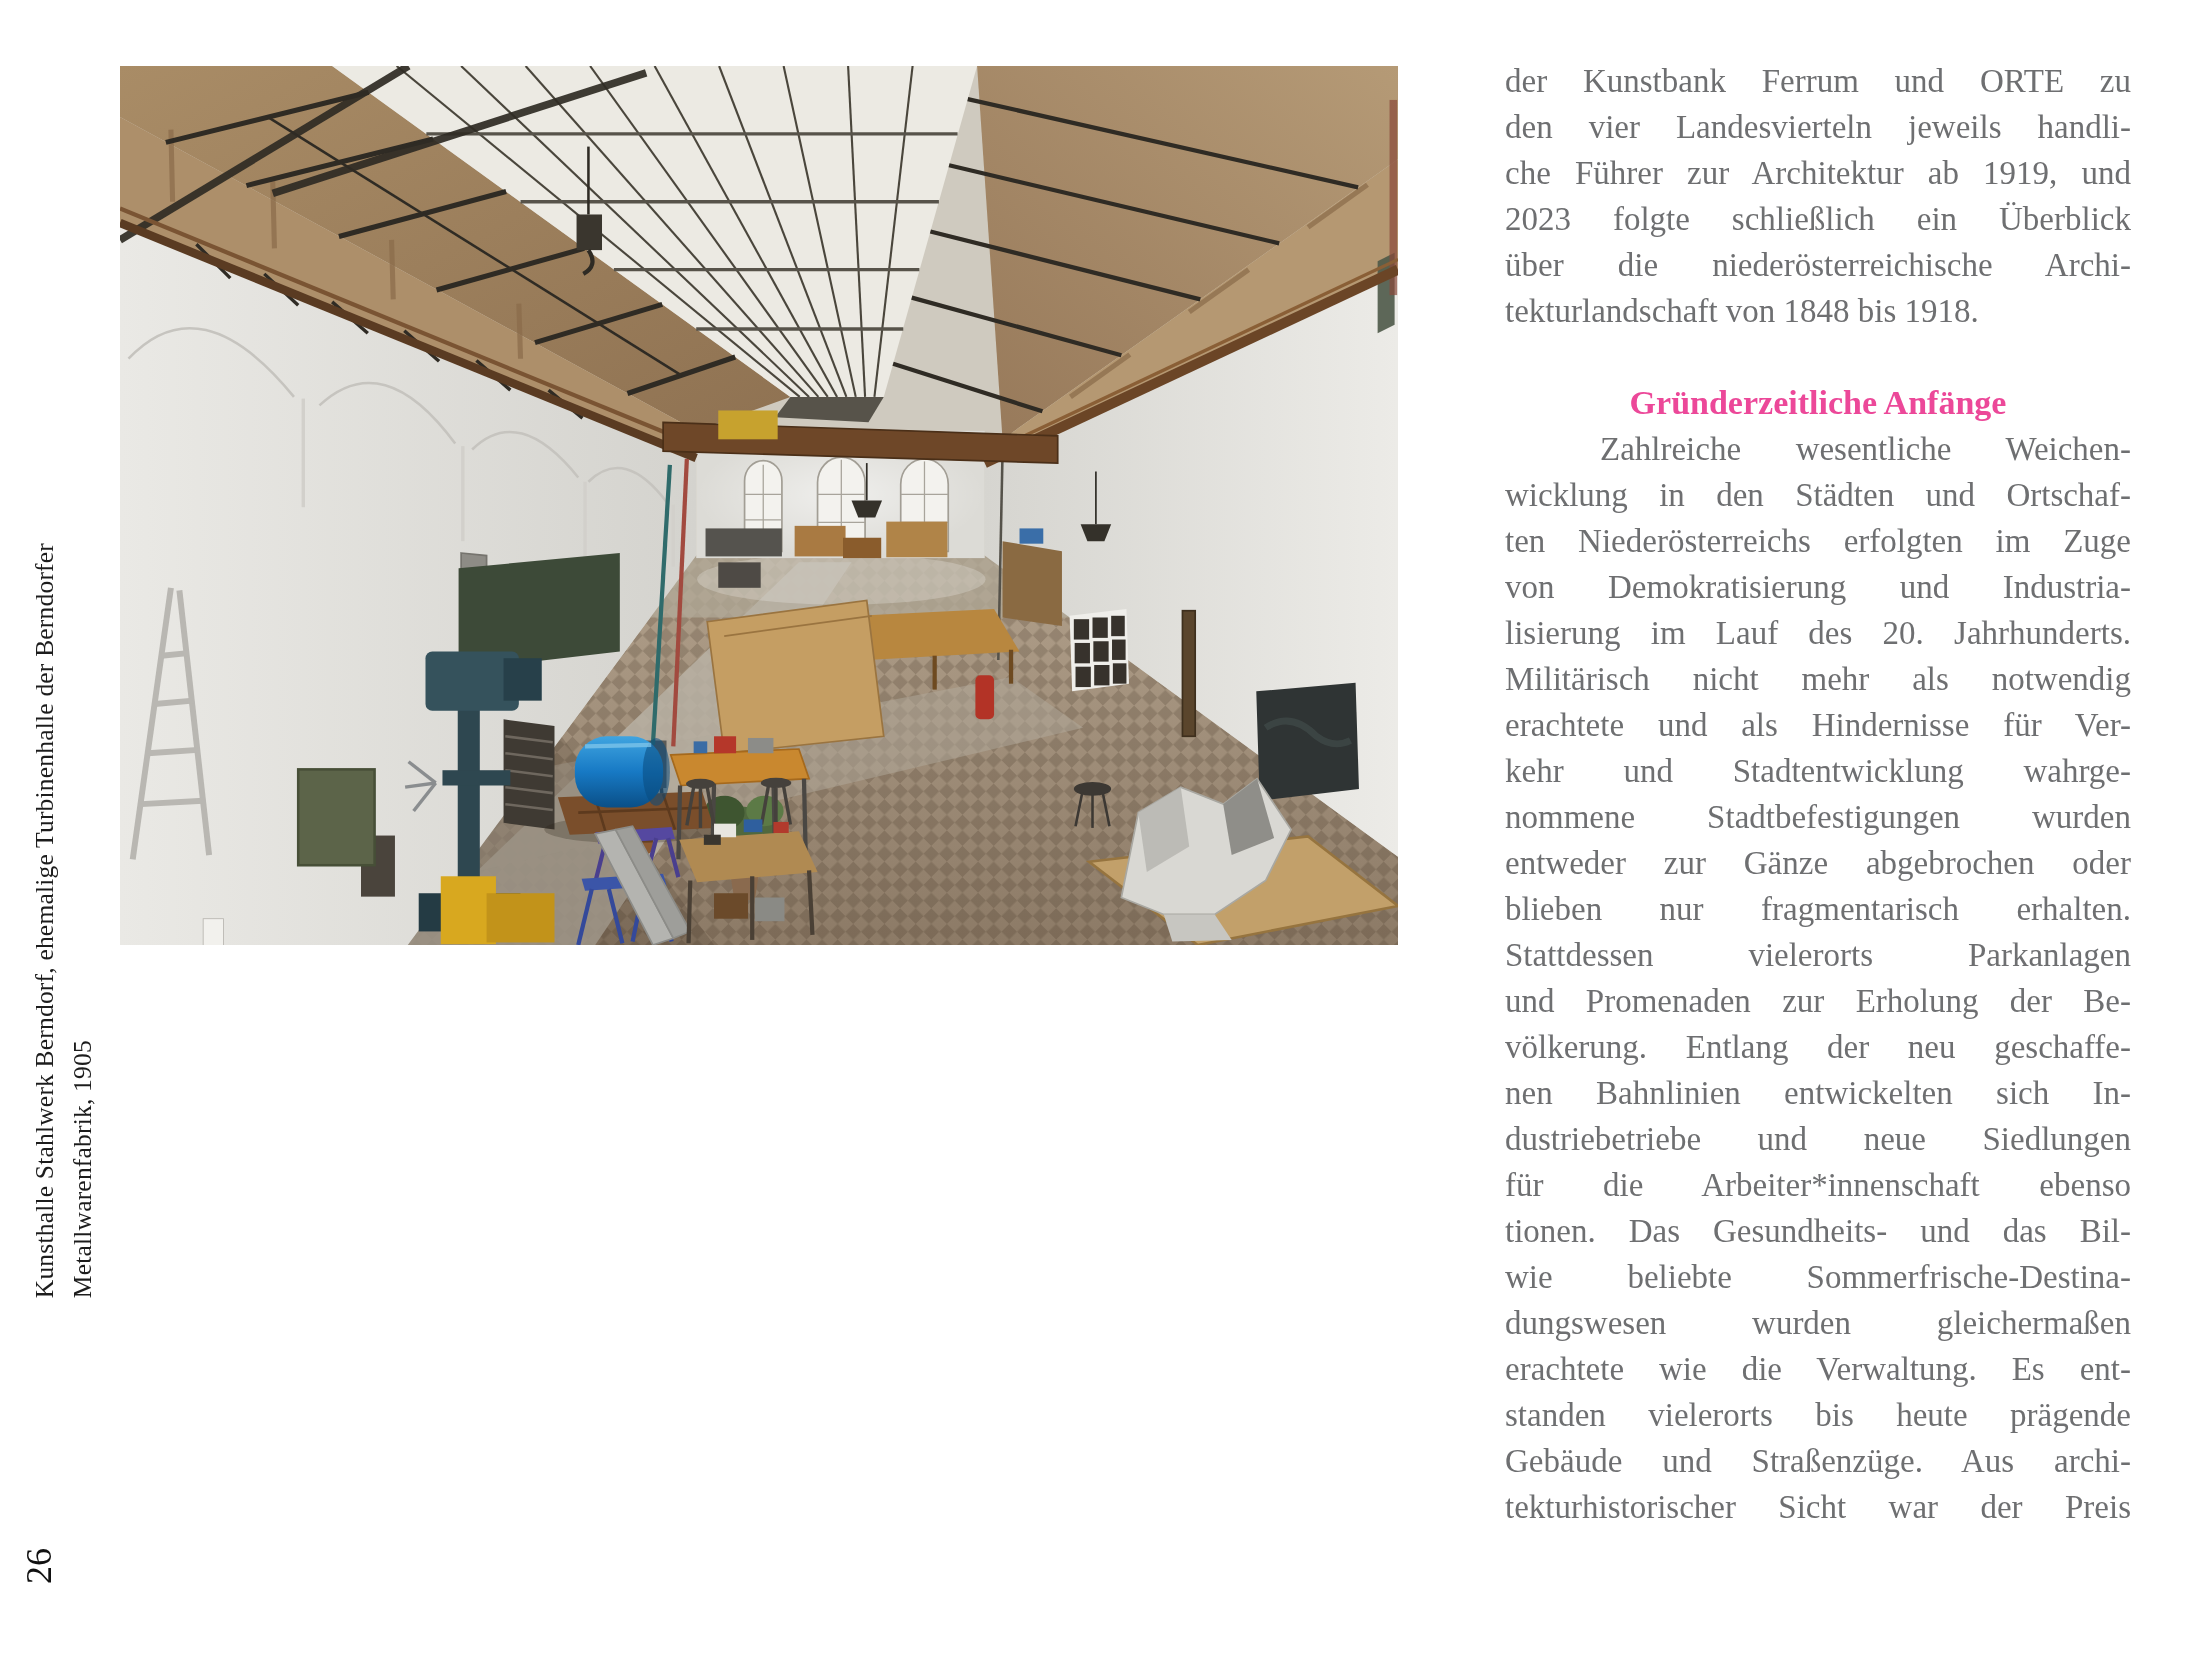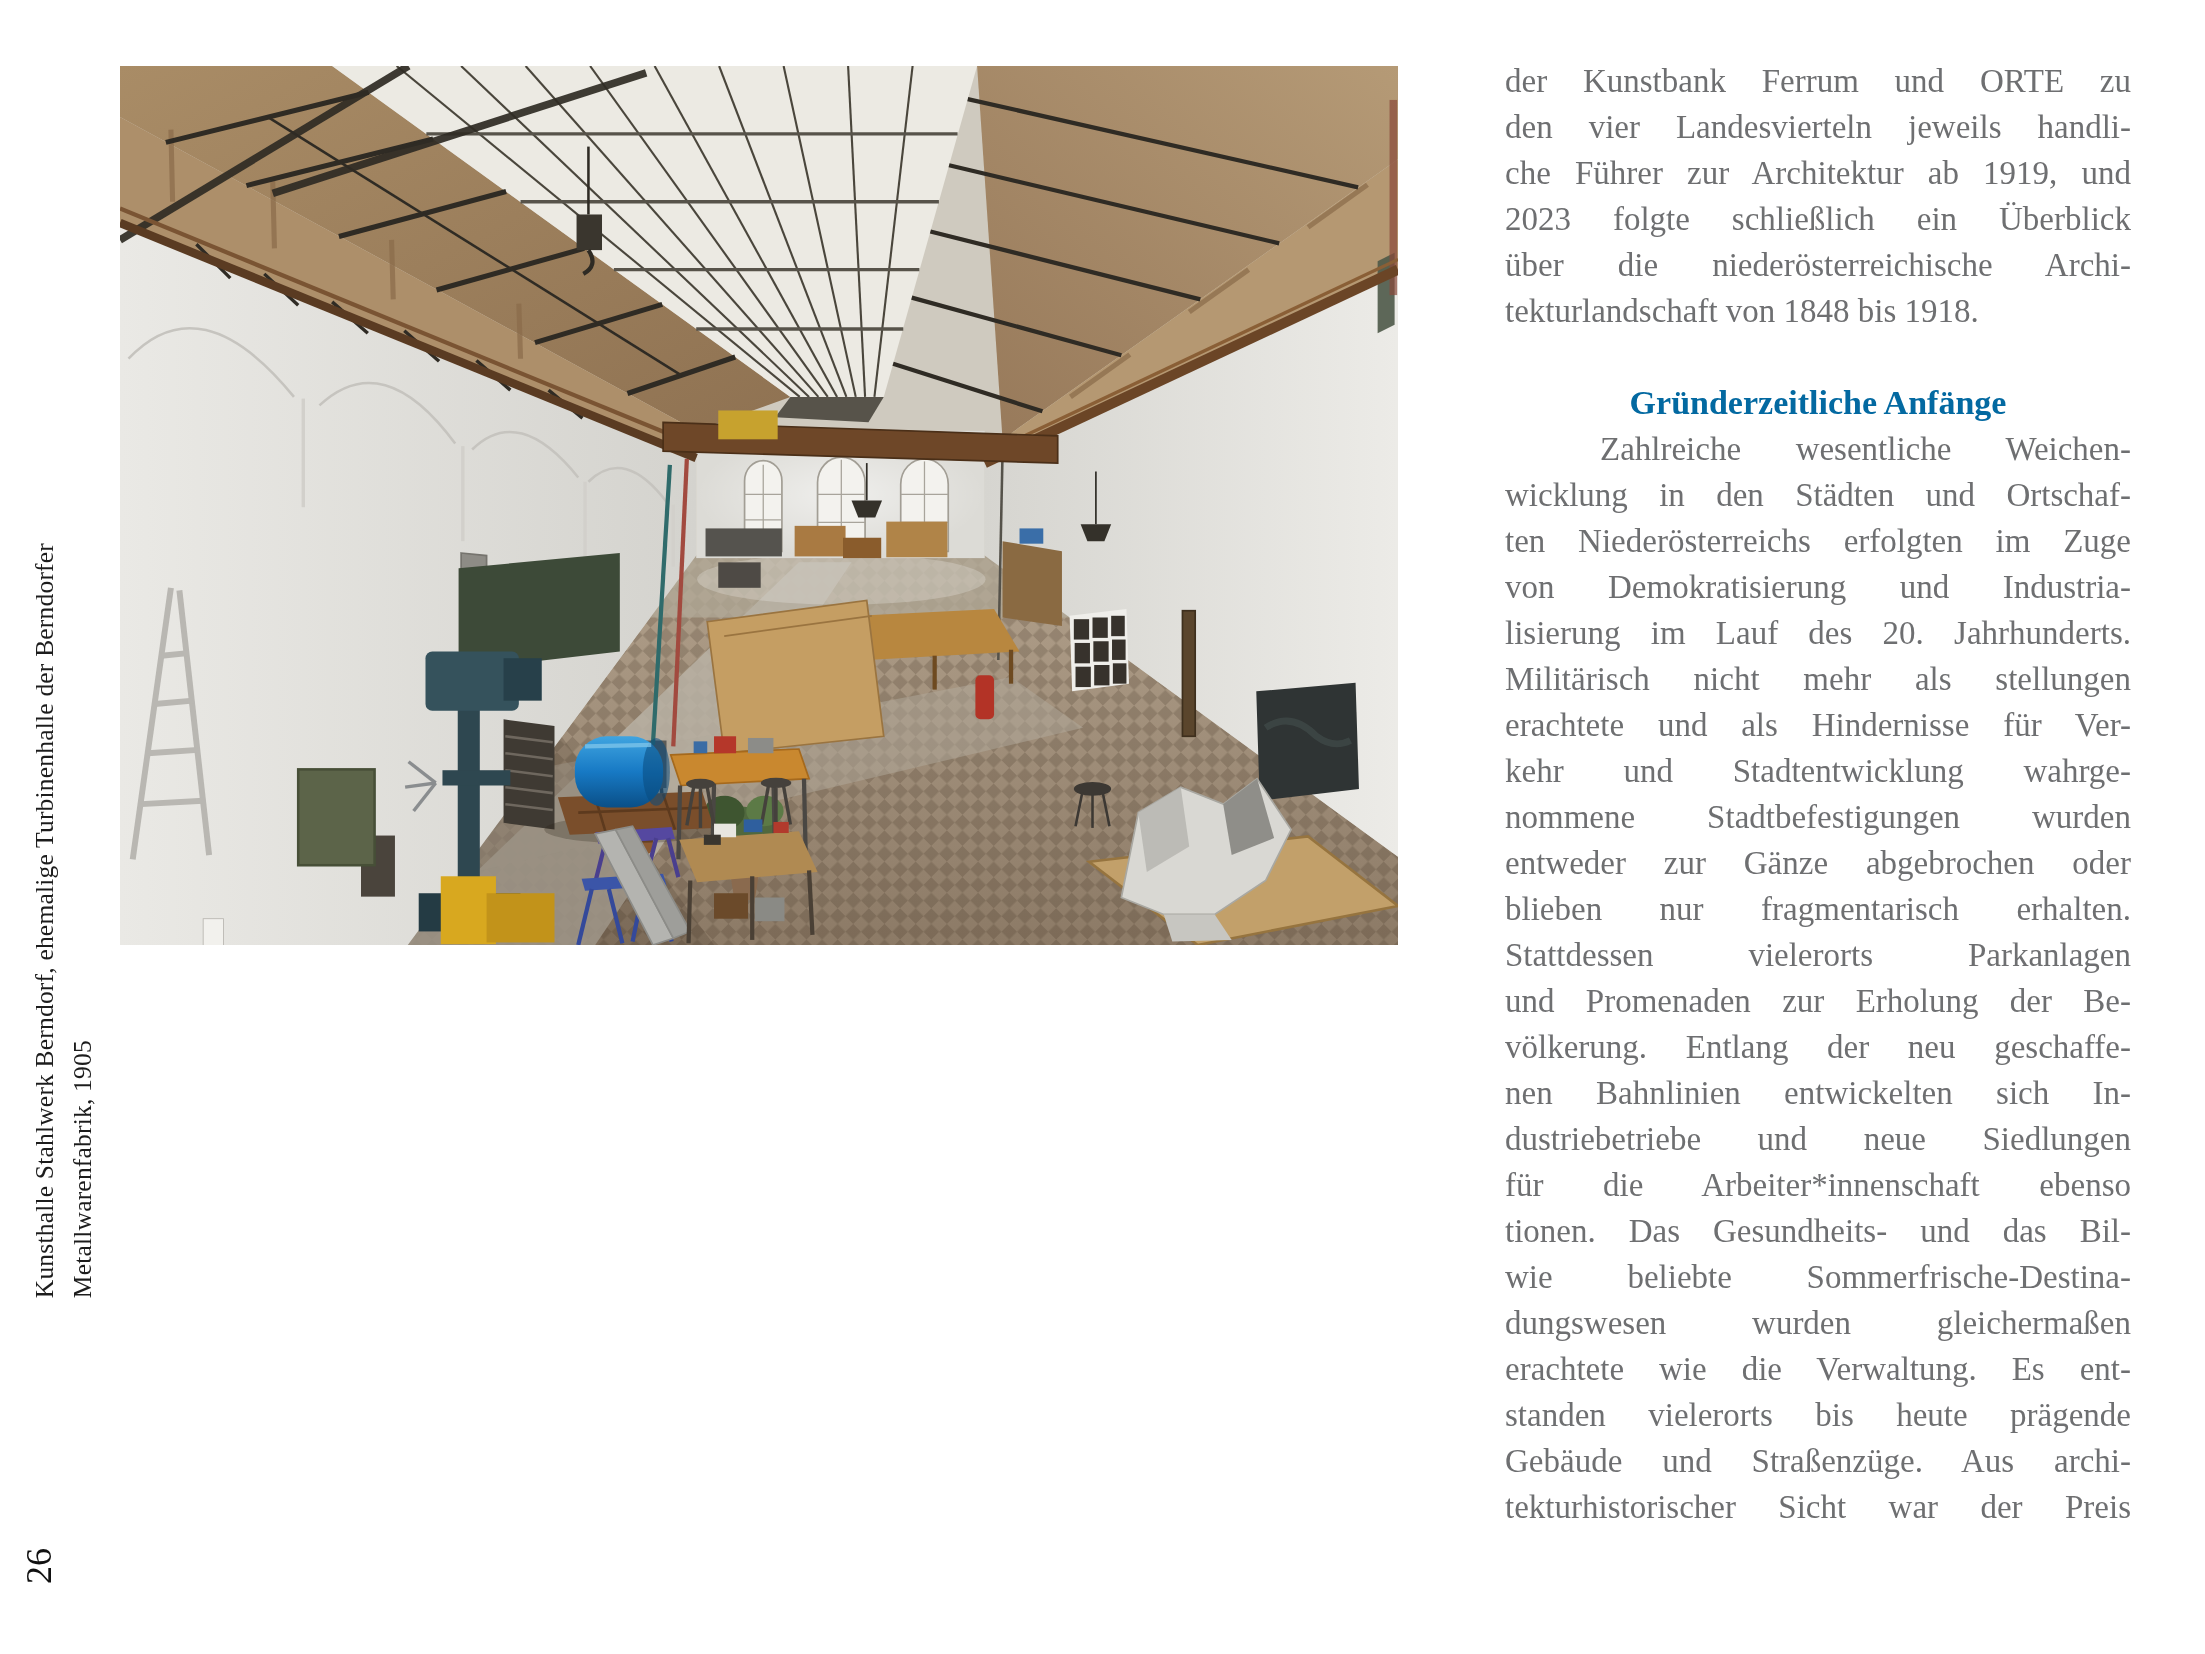--- a/index.html
+++ b/index.html
@@ -411,27 +411,27 @@
   </div>
 
   <div id="article" style="color: rgb(110, 111, 113);">
       <div class="line">der Kunstbank Ferrum und ORTE zu</div>
       <div class="line">den vier Landesvierteln jeweils handli-</div>
       <div class="line">che Führer zur Architektur ab 1919, und</div>
       <div class="line">2023 folgte schließlich ein Überblick</div>
       <div class="line">über die niederösterreichische Archi-</div>
       <div class="line last">tekturlandschaft von 1848 bis 1918.</div>
       <div class="spacer"></div>
-      <div class="heading" style="color: #0369a1;">Gründerzeitliche Anfänge</div>
+      <div class="heading" style="color: #ec4899;">Gründerzeitliche Anfänge</div>
       <div class="line indent">Zahlreiche wesentliche Weichen-</div>
       <div class="line">wicklung in den Städten und Ortschaf-</div>
       <div class="line">ten Niederösterreichs erfolgten im Zuge</div>
       <div class="line">von Demokratisierung und Industria-</div>
       <div class="line">lisierung im Lauf des 20. Jahrhunderts.</div>
-      <div class="line">Militärisch nicht mehr als stellungen</div>
+      <div class="line">Militärisch nicht mehr als notwendig</div>
       <div class="line">erachtete und als Hindernisse für Ver-</div>
       <div class="line">kehr und Stadtentwicklung wahrge-</div>
       <div class="line">nommene Stadtbefestigungen wurden</div>
       <div class="line">entweder zur Gänze abgebrochen oder</div>
       <div class="line">blieben nur fragmentarisch erhalten.</div>
       <div class="line">Stattdessen vielerorts Parkanlagen</div>
       <div class="line">und Promenaden zur Erholung der Be-</div>
       <div class="line">völkerung. Entlang der neu geschaffe-</div>
       <div class="line">nen Bahnlinien entwickelten sich In-</div>
       <div class="line">dustriebetriebe und neue Siedlungen</div>

